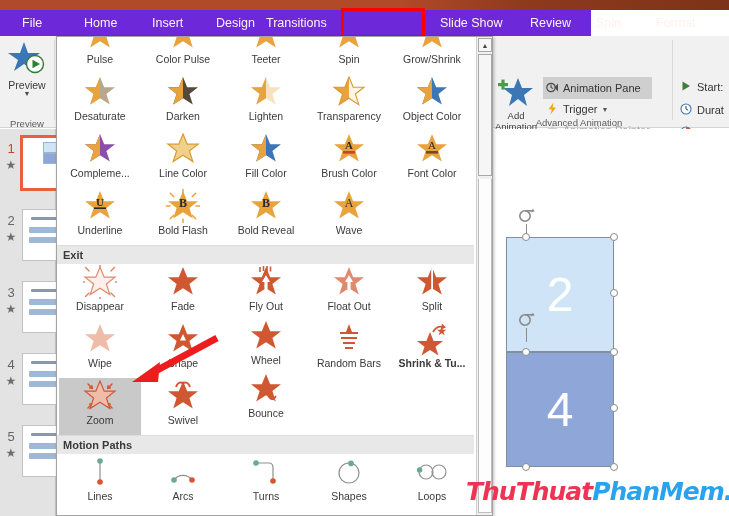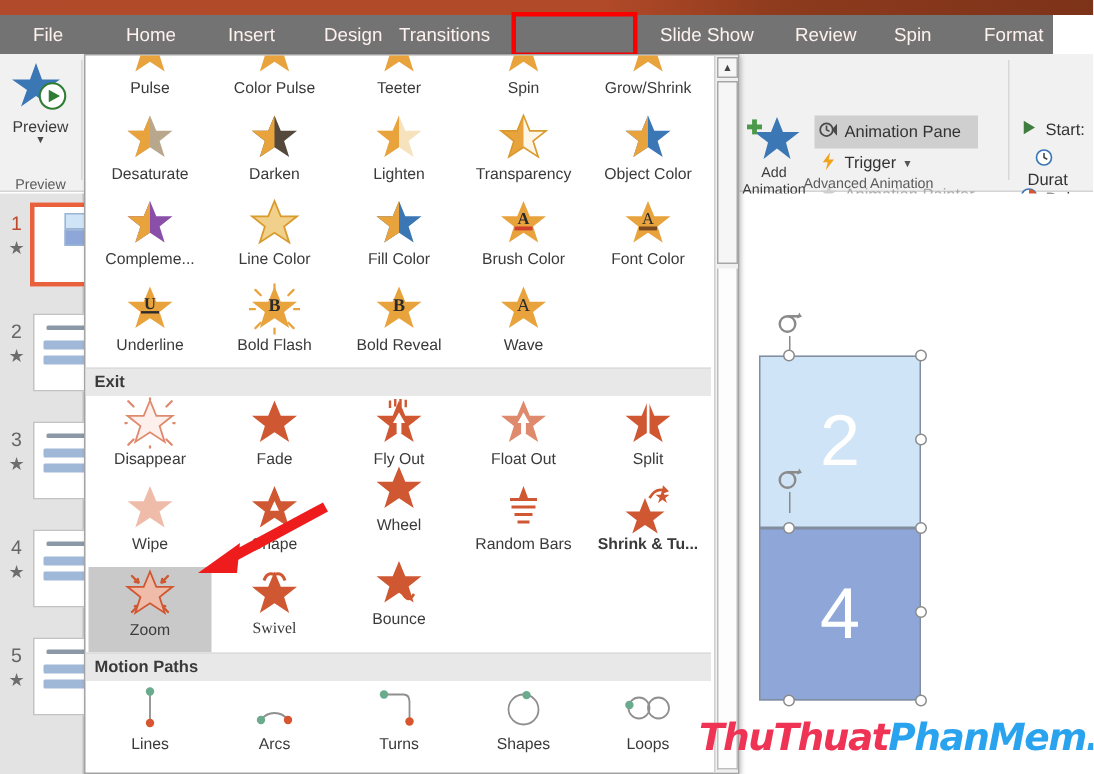--- a/index.html
+++ b/index.html
@@ -12,22 +12,22 @@
   #app { position: relative; width: 729px; height: 516px; overflow: hidden; background: #fff; }
 
   
   .titlebar {
     position: absolute; left: 0; top: 0; width: 729px; height: 10px;
     background: linear-gradient(90deg,#b04a2a 0%,#b14a28 55%,#8d3a1d 72%,#7d3319 100%);
   }
 
   
   .tabstrip {
-    position: absolute; left: 0; top: 10px; width: 702px; height: 26px;
-    background: #737373;
+    position: absolute; left: 0; top: 10px; width: 591px; height: 26px;
+    background: #6d28d9;
   }
   .tab {
     position: absolute; top: 0; height: 26px; line-height: 26px;
     color: #fdf2ee; font-size: 12.5px; text-align: center; white-space: nowrap;
     padding: 0 8px; cursor: pointer;
   }
   .tab.active {
     background: #f1f1f1; color: #c0492b;
   }
   .tab-highlight {
@@ -253,21 +253,21 @@
     <div class="grp-sep" style="left:672px;"></div>
 
     <div class="timing-item" style="left:680px;top:40px;">
       <span>
         <svg width="12" height="12" viewBox="0 0 12 12">
             <polygon points="2.5,1.5 10,6 2.5,10.5" fill="#3f7d3f"></polygon>
           </svg>
       </span>
       <span class="tx">Start:</span>
     </div>
-    <div class="timing-item" style="left:680px;top:63px;flex-direction:column;">
+    <div class="timing-item" style="left:680px;top:63px;">
       <span>
         <svg width="12" height="12" viewBox="0 0 12 12">
           <circle cx="6" cy="6" r="5" fill="#fff" stroke="#3b76b5" stroke-width="1.1"></circle>
           <path d="M6 3 L6 6 L8.2 7.3" stroke="#3b3b3b" stroke-width="1" fill="none"></path>
         </svg>
       </span>
       <span class="tx">Durat</span>
     </div>
     <div class="timing-item" style="left:680px;top:86px;">
       <span>
@@ -675,21 +675,21 @@
       </div>
       <div class="gal-item" style="left: 85px; top: 284px;">
         <div class="ic">
           <svg width="34" height="34" viewBox="0 0 34 34">
             <polygon points="17,2 21.2,12.2 32,12.2 23.4,19 26.8,29.6 17,23.2 7.2,29.6 10.6,19 2,12.2 12.8,12.2" fill="#cf5833"></polygon>
             <polygon points="17,12 20,18.5 14,18.5" fill="#fff"></polygon>
           </svg>
         </div>
         <div class="nm">Shape</div>
       </div>
-      <div class="gal-item" style="left: 168px; top: 271px;">
+      <div class="gal-item" style="left: 168px; top: 281px;">
         <div class="ic">
           <svg width="34" height="34" viewBox="0 0 34 34">
             <polygon points="17,2 21.2,12.2 32,12.2 23.4,19 26.8,29.6 17,23.2 7.2,29.6 10.6,19 2,12.2 12.8,12.2" fill="#cf5833"></polygon>
           </svg>
         </div>
         <div class="nm">Wheel</div>
       </div>
       <div class="gal-item" style="left: 251px; top: 284px;">
         <div class="ic">
           <svg width="34" height="34" viewBox="0 0 34 34">
@@ -732,21 +732,21 @@
               <path d="M9.2 24.8 l-0.33599999999999997 2.3099999999999996"></path>
               <path d="M29 29 L24.8 24.8"></path>
               <path d="M24.8 24.8 l2.3099999999999996 0.33599999999999997"></path>
               <path d="M24.8 24.8 l0.33599999999999997 2.3099999999999996"></path>
             </g>
             <polygon points="17,2 21.2,12.2 32,12.2 23.4,19 26.8,29.6 17,23.2 7.2,29.6 10.6,19 2,12.2 12.8,12.2" fill="#f0bcaa" stroke="#cf5833" stroke-width="1.2"></polygon>
           </svg>
         </div>
         <div class="nm">Zoom</div>
       </div>
-      <div class="gal-item" style="left: 85px; top: 341px; font-family: Liberation Serif, serif;">
+      <div class="gal-item" style="left: 85px; top: 341px;">
         <div class="ic">
           <svg width="34" height="34" viewBox="0 0 34 34">
             <g stroke="#cf5833" stroke-width="2" fill="none">
               <path d="M10 8 Q12 2 17 4"></path>
               <path d="M24 8 Q22 2 17 4"></path>
             </g>
             <polygon points="17,2 21.2,12.2 32,12.2 23.4,19 26.8,29.6 17,23.2 7.2,29.6 10.6,19 2,12.2 12.8,12.2" fill="#cf5833"></polygon>
           </svg>
         </div>
         <div class="nm">Swivel</div>

